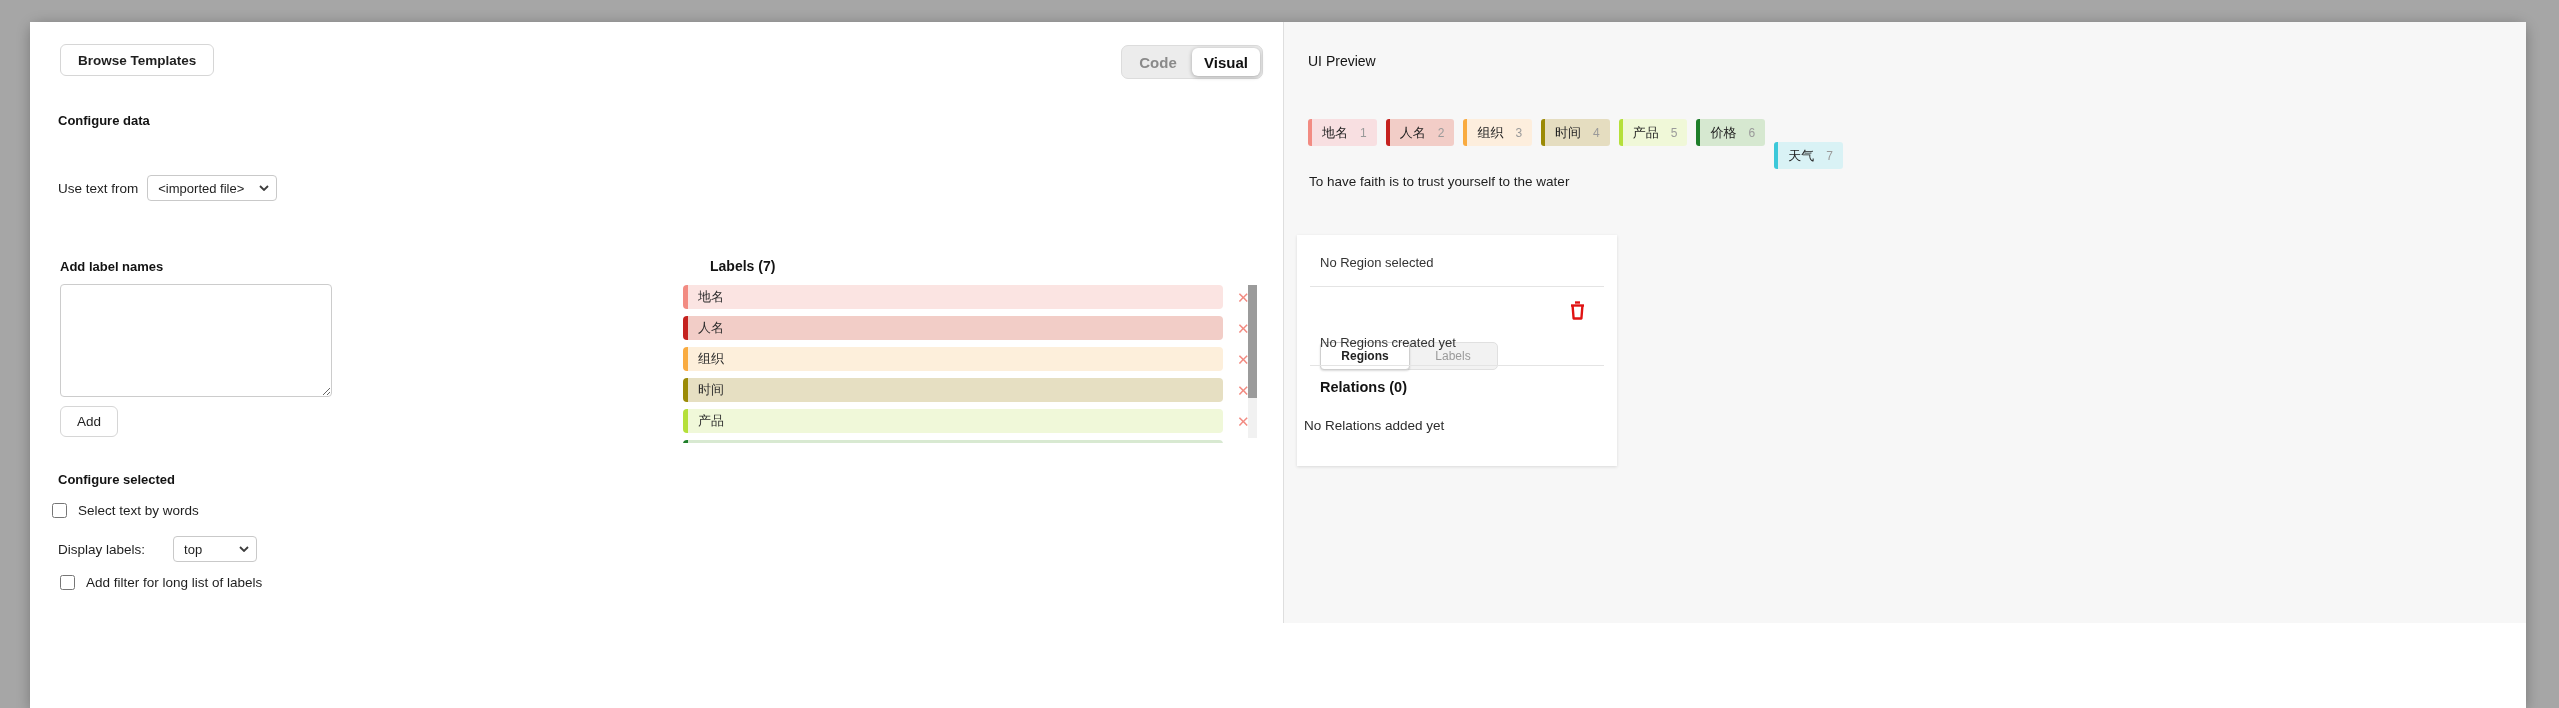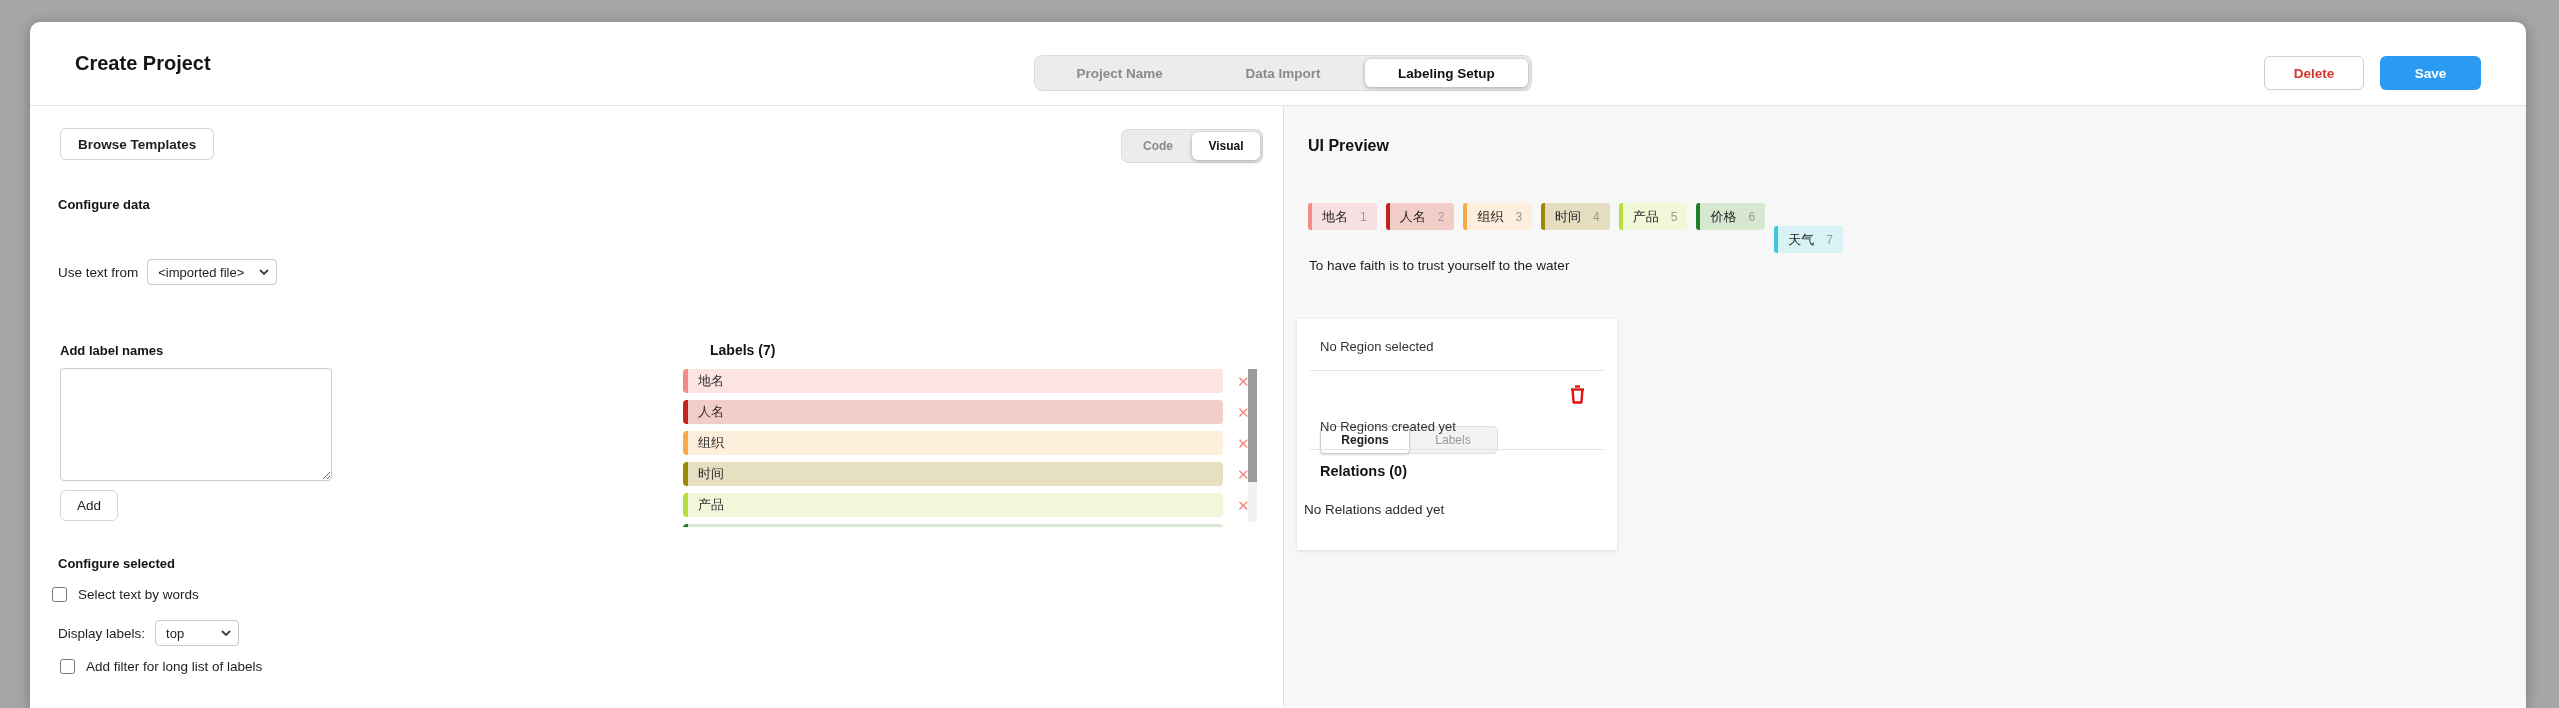--- a/index.html
+++ b/index.html
@@ -31,21 +31,21 @@
   .save-btn { position:absolute; left:2350px; top:34px; width:101px; height:34px; background:#2b9bf2; border:none; border-radius:6px; color:#fff; font-size:13.5px; font-weight:600; cursor:pointer; font-family:inherit; }
 
   .modal-body { position:relative; display:flex; height:601px; }
   .left-panel { position:relative; width:1254px; border-right:1px solid #dedede; background:#fff; }
   .right-panel { position:relative; flex:1; background:#f7f7f7; }
 
   
   .browse-btn { position:absolute; left:30px; top:22px; height:32px; padding:0 17px; background:#fff; border:1px solid #d6d6d6; border-radius:6px; font-size:13.5px; font-weight:600; color:#1f1f1f; cursor:pointer; font-family:inherit; }
 
   .mode-toggle { position:absolute; left:1091px; top:23px; width:142px; height:34px; background:#ececec; border:1px solid #dcdcdc; border-radius:7px; display:flex; padding:2px; }
-  .mode-opt { flex:1; display:flex; align-items:center; justify-content:center; font-size:12px; font-weight:600; color:#8a8a8a; cursor:pointer; border-radius:6px; }
+  .mode-opt { flex:1; display:flex; align-items:center; justify-content:center; font-size:15px; font-weight:600; color:#8a8a8a; cursor:pointer; border-radius:6px; }
   .mode-opt.active { background:#fff; color:#111; font-weight:700; box-shadow:0 1px 4px rgba(0,0,0,.3); }
 
   .sec-heading { font-size:13px; font-weight:700; color:#131313; }
   .cfg-data-heading { position:absolute; left:28px; top:91px; }
   .cfg-warning { position:absolute; left:28px; top:130px; font-size:13px; color:#9b2b21; }
   .use-text-row { position:absolute; left:28px; top:153px; display:flex; align-items:center; font-size:13.5px; color:#1e1e1e; }
 
   .select-wrap { position:relative; display:inline-block; }
   .select-wrap select { appearance:none; -webkit-appearance:none; background:#fff; border:1px solid #c9c9c9; border-radius:4px; font-size:13px; color:#1e1e1e; font-family:inherit; height:26px; padding:0 26px 0 10px; cursor:pointer; }
   .select-wrap .chev { position:absolute; right:8px; top:10px; pointer-events:none; }
@@ -63,21 +63,21 @@
   .list-scrollbar .thumb { position:absolute; left:0; top:0; width:9px; height:113px; background:#9b9b9b; cursor:pointer; }
 
   .cfg-settings-heading { position:absolute; left:28px; top:450px; }
   .check-row { position:absolute; display:flex; align-items:center; font-size:13.5px; color:#1e1e1e; }
   .check-row input { width:15px; height:15px; margin-right:11px; cursor:pointer; accent-color:#2b9bf2; }
   .check-row.first { left:22px; top:481px; }
   .check-row.second { left:30px; top:553px; }
   .display-row { position:absolute; left:28px; top:514px; display:flex; align-items:center; font-size:13.5px; color:#1e1e1e; }
 
   
-  .preview-heading { position:absolute; left:24px; top:31px; font-size:16px; font-weight:700; color:#131313; }
+  .preview-heading { position:absolute; left:24px; top:31px; font-size:14px; font-weight:400; color:#131313; }
   .preview-tags { position:absolute; left:24px; top:97px; display:flex; gap:9px; }
   .ptag { display:inline-flex; align-items:center; height:27px; border-left:4px solid; border-radius:3px; padding:0 10px; cursor:pointer; }
   .ptag-t { font-size:13px; color:#222; }
   .ptag-n { font-size:12px; color:#9a9a9a; margin-left:12px; }
   .sample-text { position:absolute; left:25px; top:152px; font-size:13.5px; color:#1e1e1e; }
 
   .region-card { position:absolute; left:13px; top:213px; width:320px; height:231px; background:#fff; box-shadow:0 1px 3px rgba(0,0,0,.12); }
   .no-region { position:absolute; left:23px; top:20px; font-size:13px; color:#333; }
   .card-divider { position:absolute; left:13px; width:294px; height:1px; background:#e4e4e4; }
   .div1 { top:51px; } .div2 { top:130px; }
@@ -89,30 +89,20 @@
   .relations-heading { position:absolute; left:23px; top:144px; font-size:14.5px; font-weight:700; color:#131313; }
   .no-relations { position:absolute; left:7px; top:183px; font-size:13.5px; color:#2c2c2c; }
 </style>
 </head>
 <body>
 
 <div class="screen">
 
 
   <div class="modal">
-    <div class="modal-header">
-      <div class="page-title">Create Project</div>
-      <div class="htabs">
-          <div class="htab">Project Name</div>
-          <div class="htab">Data Import</div>
-          <div class="htab active">Labeling Setup</div>
-        </div>
-      <button class="delete-btn">Delete</button>
-      <button class="save-btn">Save</button>
-    </div>
 
     <div class="modal-body">
 
       <div class="left-panel">
         <button class="browse-btn">Browse Templates</button>
 
         <div class="mode-toggle">
           <div class="mode-opt">Code</div>
           <div class="mode-opt active">Visual</div>
         </div>
@@ -167,21 +157,21 @@
 
         <div class="sec-heading cfg-settings-heading">Configure selected</div>
 
         <label class="check-row first">
           <input type="checkbox" style="">
           <span>Select text by words</span>
         </label>
 
         <div class="display-row">
           <span>Display labels:</span>
-          <span class="select-wrap" style="margin-left:10px;">
+          <span class="select-wrap" style="margin-left:28px;">
             <select style="width:84px;">
               <option>top</option>
             </select>
             <svg class="chev" width="10" height="6" viewBox="0 0 10 6">
                 <path d="M1 1l4 4 4-4" stroke="#3c3c3c" stroke-width="1.8" fill="none"></path>
               </svg>
           </span>
         </div>
 
         <label class="check-row second">

